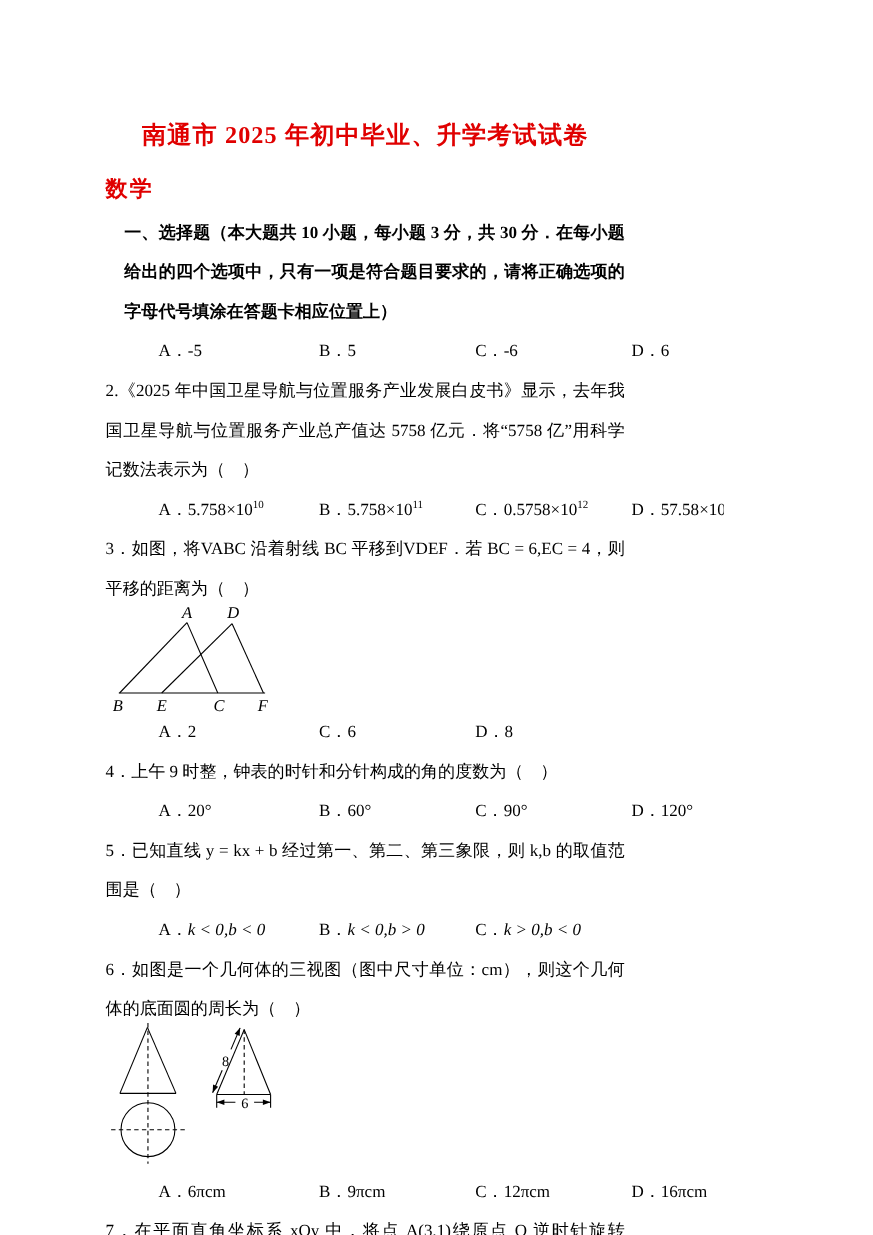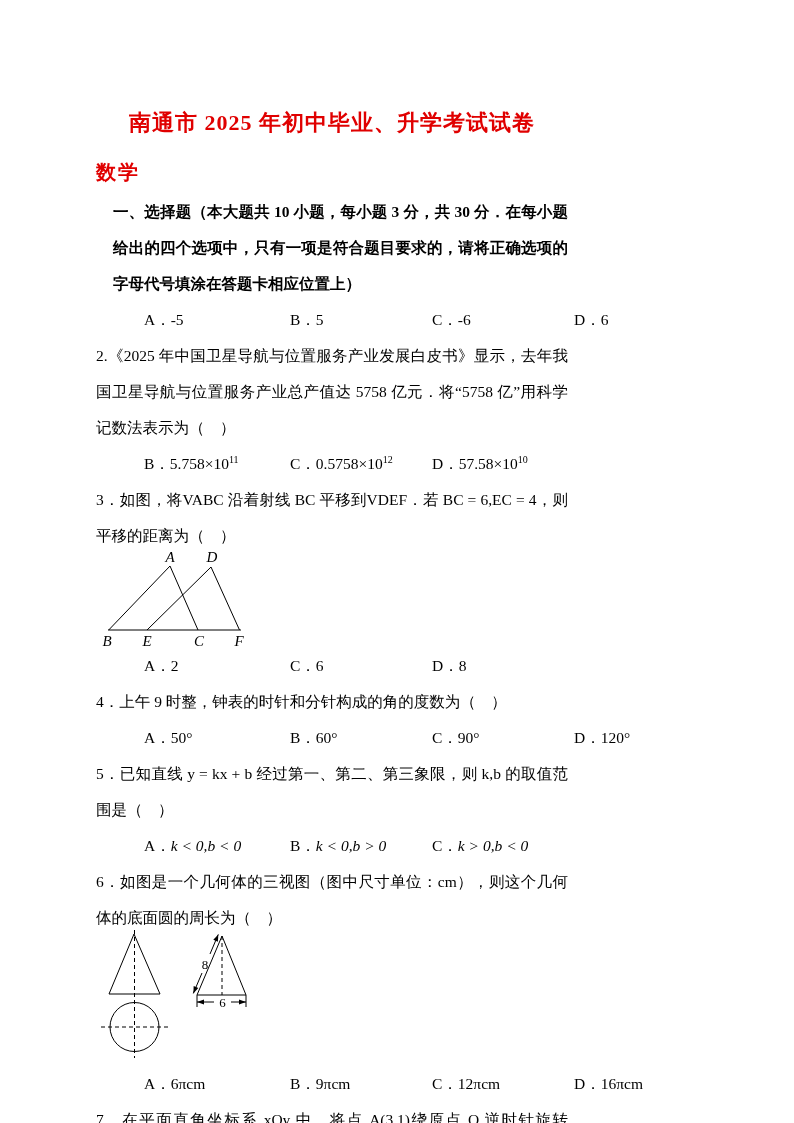--- a/index.html
+++ b/index.html
@@ -50,20 +50,21 @@
 
   <div class="options">
     <div class="opt"><span>A．</span><span>-5</span><sup></sup></div>
     <div class="opt"><span>B．</span><span>5</span><sup></sup></div>
     <div class="opt"><span>C．</span><span>-6</span><sup></sup></div>
     <div class="opt"><span>D．</span><span>6</span><sup></sup></div>
   </div>
 
   <div class="stem">2.《2025 年中国卫星导航与位置服务产业发展白皮书》显示，去年我国卫星导航与位置服务产业总产值达 5758 亿元．将“5758 亿”用科学记数法表示为（　）</div>
   <div class="options">
+    <div class="opt"><span>A．</span><span>5.758×10</span><sup>10</sup></div>
     <div class="opt"><span>B．</span><span>5.758×10</span><sup>11</sup></div>
     <div class="opt"><span>C．</span><span>0.5758×10</span><sup>12</sup></div>
     <div class="opt"><span>D．</span><span>57.58×10</span><sup>10</sup></div>
   </div>
 
   <div class="stem">3．如图，将VABC 沿着射线 BC 平移到VDEF．若 BC = 6,EC = 4，则平移的距离为（　）</div>
 
   <svg class="figure fig1" width="160" height="100" viewBox="0 0 160 100">
 
     <line x1="8" y1="80" x2="141" y2="80"></line>
@@ -82,21 +83,21 @@
   </svg>
 
   <div class="options">
     <div class="opt"><span>A．</span><span>2</span><sup></sup></div>
     <div class="opt"><span>C．</span><span>6</span><sup></sup></div>
     <div class="opt"><span>D．</span><span>8</span><sup></sup></div>
   </div>
 
   <div class="stem">4．上午 9 时整，钟表的时针和分针构成的角的度数为（　）</div>
   <div class="options">
-    <div class="opt"><span>A．</span><span>50°</span><sup></sup></div>
+    <div class="opt"><span>A．</span><span>20°</span><sup></sup></div>
     <div class="opt"><span>B．</span><span>60°</span><sup></sup></div>
     <div class="opt"><span>C．</span><span>90°</span><sup></sup></div>
     <div class="opt"><span>D．</span><span>120°</span><sup></sup></div>
   </div>
 
   <div class="stem">5．已知直线 y = kx + b 经过第一、第二、第三象限，则 k,b 的取值范围是（　）</div>
   <div class="options">
     <div class="opt"><span>A．</span><span class="math">k &lt; 0,b &lt; 0</span><sup></sup></div>
     <div class="opt"><span>B．</span><span class="math">k &lt; 0,b &gt; 0</span><sup></sup></div>
     <div class="opt"><span>C．</span><span class="math">k &gt; 0,b &lt; 0</span><sup></sup></div>

